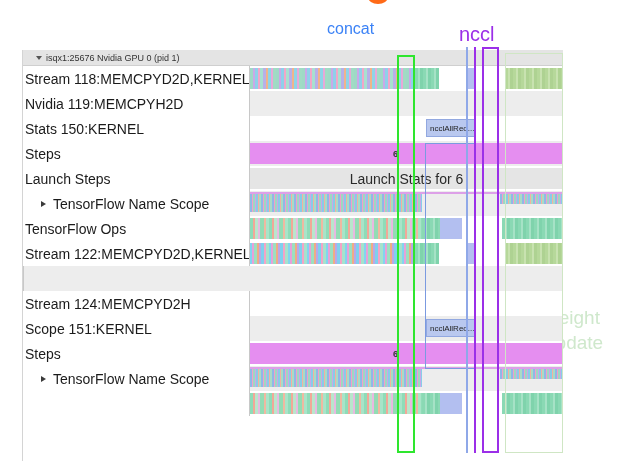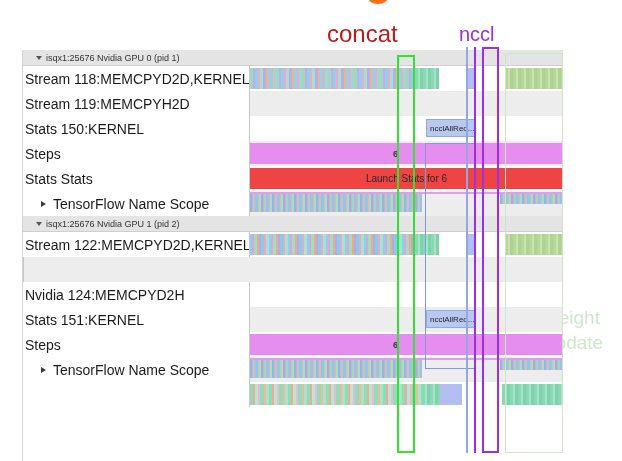--- a/index.html
+++ b/index.html
@@ -5,21 +5,21 @@
   html,body{margin:0;padding:0;}
   body{
     width:622px;height:461px;overflow:hidden;background:#ffffff;
     font-family:"Liberation Sans", sans-serif;
     -webkit-font-smoothing:antialiased;
   }
   #root{position:relative;width:622px;height:461px;}
 
   
   .anno{position:absolute;font-weight:400;white-space:nowrap;}
-  #anno-concat{left:327px;top:20px;font-size:24px;color:#b91c1c;}
+  #anno-concat{left:327px;top:20px;font-size:16px;color:#3b82f6;}
   #anno-split{left:459px;top:23px;font-size:20px;color:#9b2fe8;}
   #anno-nccl{left:425px;top:105px;font-size:19px;color:#5b7fd4;}
   #anno-weight{left:545px;top:305px;font-size:19px;color:#cfe8cc;line-height:25px;}
   #anno-weight span{display:block;}
 
   
   #orange-blob{
     position:absolute;left:368px;top:-10px;width:20px;height:14px;
     background:#ff6a18;border-radius:50%;
   }
@@ -99,23 +99,23 @@
   .solid-peri{background:#b3bff0;}
 
   .steps-bar{
     position:absolute;top:2px;bottom:2px;left:0;right:0;background:#e58ef0;
   }
   .steps-num{
     position:absolute;top:50%;transform:translateY(-50%);
     font-size:9px;color:#3a3a3a;font-weight:700;
   }
   .launch-bar{
-    position:absolute;top:2px;bottom:2px;left:0;right:0;background:#ef4444;
+    position:absolute;top:2px;bottom:2px;left:0;right:0;background:#e5e5e5;
     display:flex;align-items:center;justify-content:center;
-    font-size:10px;color:#2a2a2a;
+    font-size:14px;color:#2a2a2a;
   }
 
   .nccl-chip{
     position:absolute;top:3px;height:18px;background:#b9c8ef;
     border:1px solid #92a8e0;box-sizing:border-box;
     font-size:8px;color:#1d1d1d;display:flex;align-items:center;
     padding-left:3px;overflow:hidden;white-space:nowrap;
   }
 
   
@@ -156,21 +156,21 @@
         </div>
         <div class="lane">
           <div class="dense k1" style="left: 0px; width: 165px;"></div>
           <div class="dense green" style="left: 165px; width: 24px;"></div>
           <div class="dense lgreen" style="left: 255px; width: 58px;"></div>
           <div class="blk solid-peri" style="left: 216px; width: 10px; top: 2px; bottom: 2px;"></div>
         </div>
       </div>
       <div class="row shaded">
         <div class="label">
-          <span>Stream 119:MEMCPYH2D</span>
+          <span>Nvidia 119:MEMCPYH2D</span>
         </div>
         <div class="lane"></div>
       </div>
       <div class="row">
         <div class="label">
           <span>Stats 150:KERNEL</span>
         </div>
         <div class="lane">
           <div class="nccl-chip" style="left: 176px; width: 49px;">ncclAllRed...</div>
         </div>
@@ -179,64 +179,71 @@
         <div class="label">
           <span>Steps</span>
         </div>
         <div class="lane">
           <div class="steps-bar"></div>
           <div class="steps-num" style="left: 143px;">6</div>
         </div>
       </div>
       <div class="row">
         <div class="label">
-          <span>Stats Stats</span>
+          <span>Launch Steps</span>
         </div>
         <div class="lane">
           <div class="launch-bar">Launch Stats for 6</div>
         </div>
       </div>
       <div class="row shaded">
         <div class="label sub">
           <span class="subtri"></span>
           <span>TensorFlow Name Scope</span>
         </div>
         <div class="lane">
           <div class="thinline" style="top: 1px;"></div>
           <div class="dense scope" style="left: 0px; width: 172px; top: 3px; bottom: 4px;"></div>
           <div class="dense scope" style="left: 250px; width: 62px; top: 3px; bottom: 12px;"></div>
         </div>
       </div>
-      <div class="group-header">
-        <span class="tri"></span>
-        <span class="ghlabel">isqx1:25676 Nvidia GPU 1 (pid 2)</span>
+      <div class="row">
+        <div class="label">
+          <span>TensorFlow Ops</span>
+        </div>
+        <div class="lane">
+          <div class="dense ops" style="left: 0px; width: 172px;"></div>
+          <div class="dense green" style="left: 172px; width: 18px;"></div>
+          <div class="blk solid-peri" style="left: 190px; width: 22px; top: 2px; bottom: 2px;"></div>
+          <div class="dense green" style="left: 252px; width: 60px;"></div>
+        </div>
       </div>
       <div class="row">
         <div class="label">
           <span>Stream 122:MEMCPYD2D,KERNEL,MI</span>
         </div>
         <div class="lane">
           <div class="dense k2" style="left: 0px; width: 165px;"></div>
           <div class="dense green" style="left: 165px; width: 24px;"></div>
           <div class="dense lgreen" style="left: 255px; width: 58px;"></div>
           <div class="blk solid-peri" style="left: 216px; width: 10px; top: 2px; bottom: 2px;"></div>
         </div>
       </div>
       <div class="row shaded">
         <div class="lane"></div>
       </div>
       <div class="row">
         <div class="label">
-          <span>Nvidia 124:MEMCPYD2H</span>
+          <span>Stream 124:MEMCPYD2H</span>
         </div>
         <div class="lane"></div>
       </div>
       <div class="row shaded">
         <div class="label">
-          <span>Stats 151:KERNEL</span>
+          <span>Scope 151:KERNEL</span>
         </div>
         <div class="lane">
           <div class="nccl-chip" style="left: 176px; width: 49px;">ncclAllRed...</div>
         </div>
       </div>
       <div class="row">
         <div class="label">
           <span>Steps</span>
         </div>
         <div class="lane">

